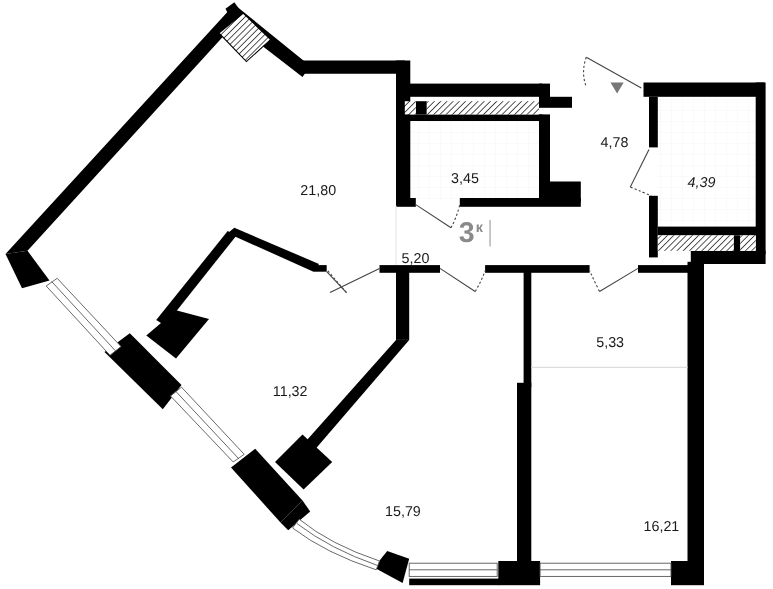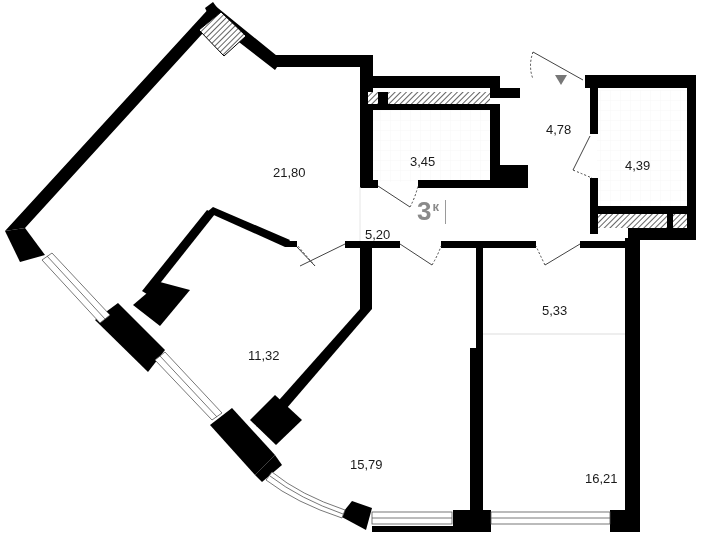--- a/index.html
+++ b/index.html
@@ -121,21 +121,21 @@
 
   <line x1="483" y1="334" x2="625" y2="334" stroke="#ddd" stroke-width="1"></line>
   <line x1="360" y1="187" x2="360" y2="241" stroke="#e6e6e6" stroke-width="1"></line>
 
   <polygon points="555,75 567,75 561,85" fill="#777"></polygon>
 </svg>
 
 <div class="room-label" style="left:273px;top:165px;">21,80</div>
 <div class="room-label" style="left:410px;top:144px;margin-top:10px;">3,45</div>
 <div class="room-label" style="left:546px;top:122px;">4,78</div>
-<div class="room-label" style="left:625px;top:158px;">4,39</div>
+<div class="room-label" style="left:625px;top:158px;font-style:italic;">4,39</div>
 <div class="room-label" style="left:365px;top:199px;margin-top:28px;">5,20</div>
 <div class="room-label" style="left:248px;top:306px;margin-top:42px;">11,32</div>
 <div class="room-label" style="left:350px;top:457px;">15,79</div>
 <div class="room-label" style="left:542px;top:287px;margin-top:16px;">5,33</div>
 <div class="room-label" style="left:585px;top:471px;">16,21</div>
 
 <div class="badge">
   <span class="rooms-count">3</span>
   <span class="rooms-suffix">к</span>
   <span class="sep"></span>

